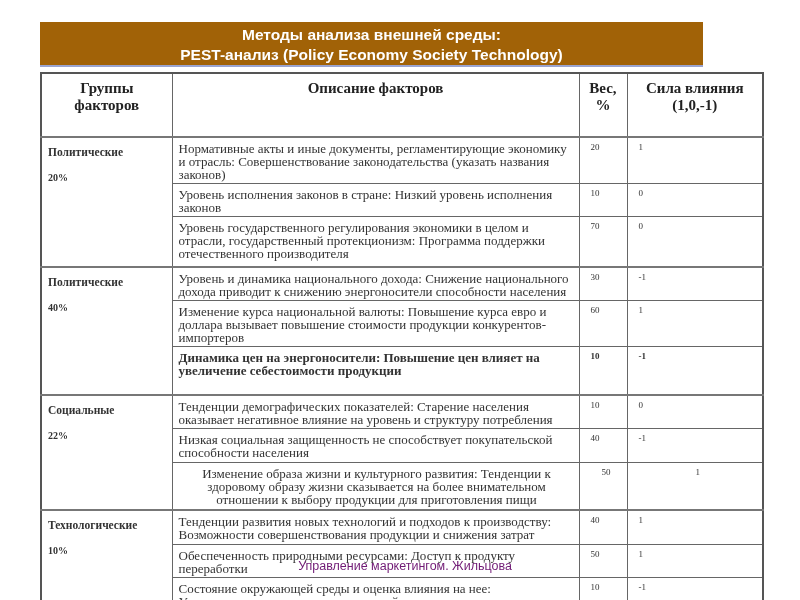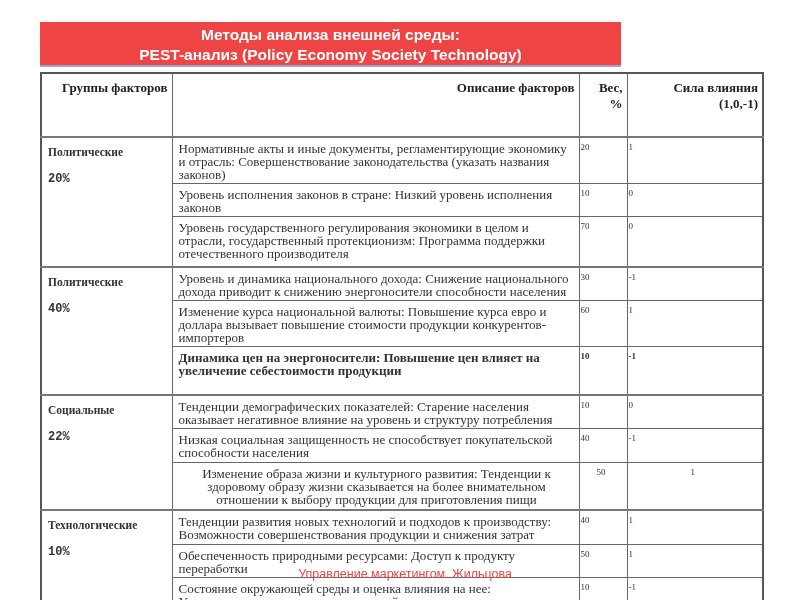--- a/index.html
+++ b/index.html
@@ -1,49 +1,49 @@
 <!DOCTYPE html>
 <html><head>
 <meta charset="utf-8">
 <style>
   html, body { margin: 0; padding: 0; }
   body {
     width: 800px; height: 600px; background: #ffffff; position: relative; overflow: hidden;
     font-family: "Liberation Serif", serif;
   }
   .banner {
-    position: absolute; left: 40px; top: 22px; width: 581px; height: 45px;
-    background: #ef4444; color: #ffffff; text-align: center;
+    position: absolute; left: 40px; top: 22px; width: 663px; height: 45px;
+    background: #a16207; color: #ffffff; text-align: center;
     font-family: "Liberation Sans", sans-serif; font-weight: bold;
     font-size: 15.5px; line-height: 20px; padding-top: 3px; box-sizing: border-box;
     border-bottom: 2px solid #9aa4d0;
   }
   .banner div { white-space: nowrap; }
   table.pest {
     position: absolute; left: 40px; top: 72px; width: 722px;
     border-collapse: collapse; table-layout: fixed;
     border: 2px solid #555;
   }
   table.pest td, table.pest th {
     border: 1px solid #666; vertical-align: top; color: #333;
     font-family: "Liberation Serif", serif;
   }
   table.pest th {
-    font-weight: bold; font-size: 13px; height: 56px; padding: 6px 4px 0 4px;
-    text-align: right; color: #222;
+    font-weight: bold; font-size: 15px; height: 56px; padding: 6px 4px 0 4px;
+    text-align: center; color: #222;
   }
   table.pest tr.row td { border-top: 2px solid #777; }
   .group-cell { padding: 8px 6px 8px 6px; font-weight: bold; font-size: 11.5px; color: #222; }
   .group-name { display: block; }
-  .group-pct { display: block; margin-top: 14px; font-family: Liberation Mono, monospace; font-size: 12px; }
+  .group-pct { display: block; margin-top: 14px; font-family: Liberation Serif, serif; font-size: 10px; }
   .desc { font-size: 13px; line-height: 13px; padding: 4px 4px 2px 6px; color: #333; }
-  .num { font-family: "DejaVu Sans Mono", monospace; font-size: 9px; padding: 4px 5px 0 1px; color: #333; }
+  .num { font-family: "DejaVu Sans Mono", monospace; font-size: 9px; padding: 4px 5px 0 11px; color: #333; }
   .footer {
     position: absolute; left: 240px; top: 558px; width: 330px; text-align: center;
-    font-family: "Liberation Sans", sans-serif; font-size: 12.5px; color: #ef4444; line-height: 16px; margin-top: 8px;
+    font-family: "Liberation Sans", sans-serif; font-size: 12.5px; color: #701a75; line-height: 16px;
   }
 </style>
 </head>
 <body>
 
 <div class="banner">
   <div>Методы анализа внешней среды:</div>
   <div>PEST-анализ (Policy Economy Society Technology)</div>
 </div>
 

